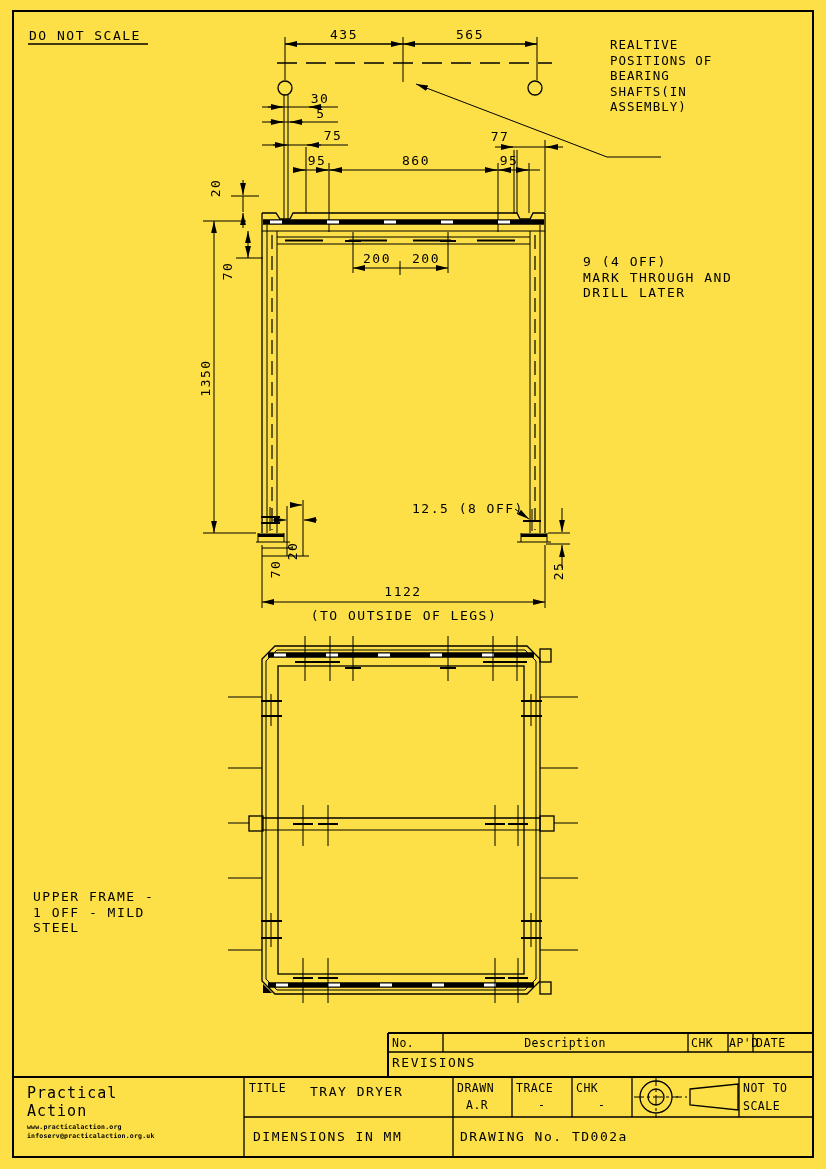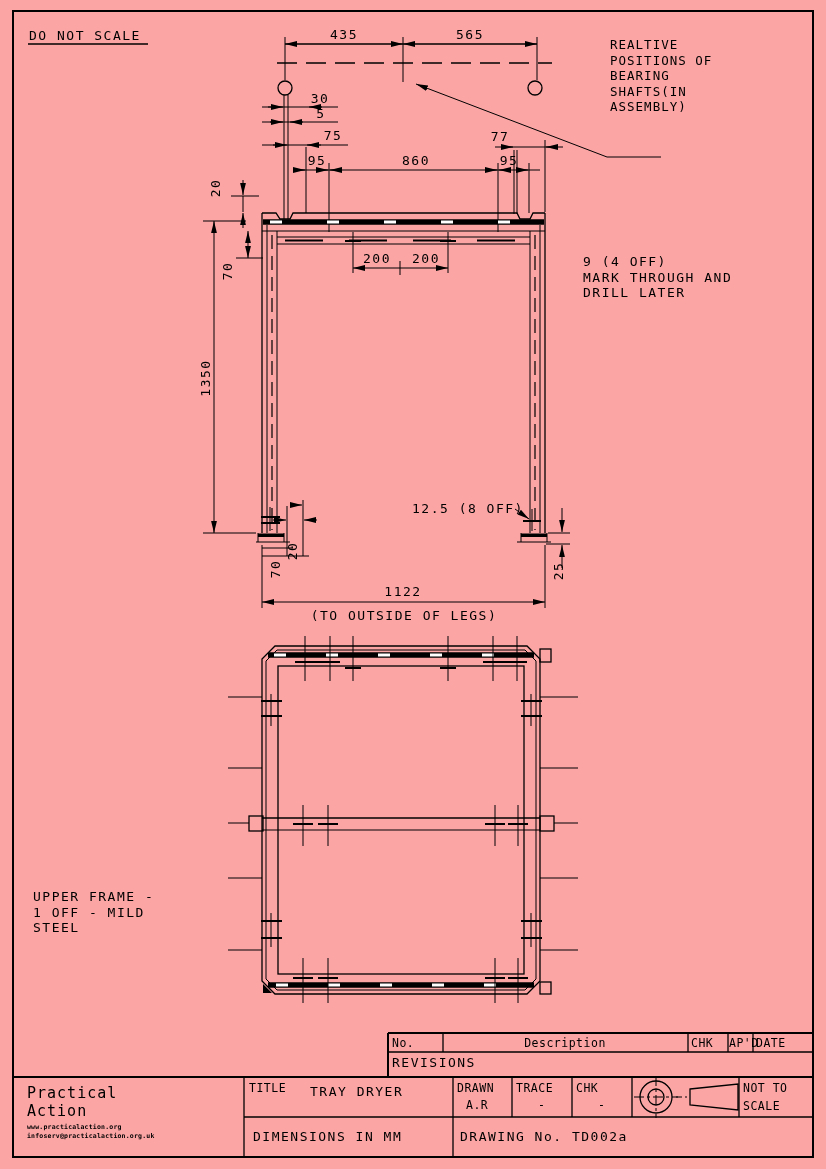--- a/index.html
+++ b/index.html
@@ -1,16 +1,16 @@
 <!DOCTYPE html>
 <html><head>
 <meta charset="utf-8">
 <style>
   html,body{margin:0;padding:0;background:#ffffff;}
-  .page{width:826px;height:1169px;background:#fca5a5;position:relative;font-family:"DejaVu Sans Mono",monospace;}
+  .page{width:826px;height:1169px;background:#fde047;position:relative;font-family:"DejaVu Sans Mono",monospace;}
   svg{display:block;}
   .ln{stroke:#000;stroke-width:1.3;fill:none;}
   .thin{stroke:#000;stroke-width:1;fill:none;}
   .thk{stroke:#000;stroke-width:2;fill:none;}
   .band{stroke:#000;stroke-width:5.5;fill:none;}
   .gap{stroke:#fff;stroke-width:3;fill:none;}
   .dash{stroke:#000;stroke-width:1.2;fill:none;stroke-dasharray:14 7;}
   .cdash{stroke:#000;stroke-width:1.4;fill:none;stroke-dasharray:20 9;}
   .hdash{stroke:#000;stroke-width:2;fill:none;stroke-dasharray:38 26;}
   .bar{stroke:#000;stroke-width:2;fill:none;}

